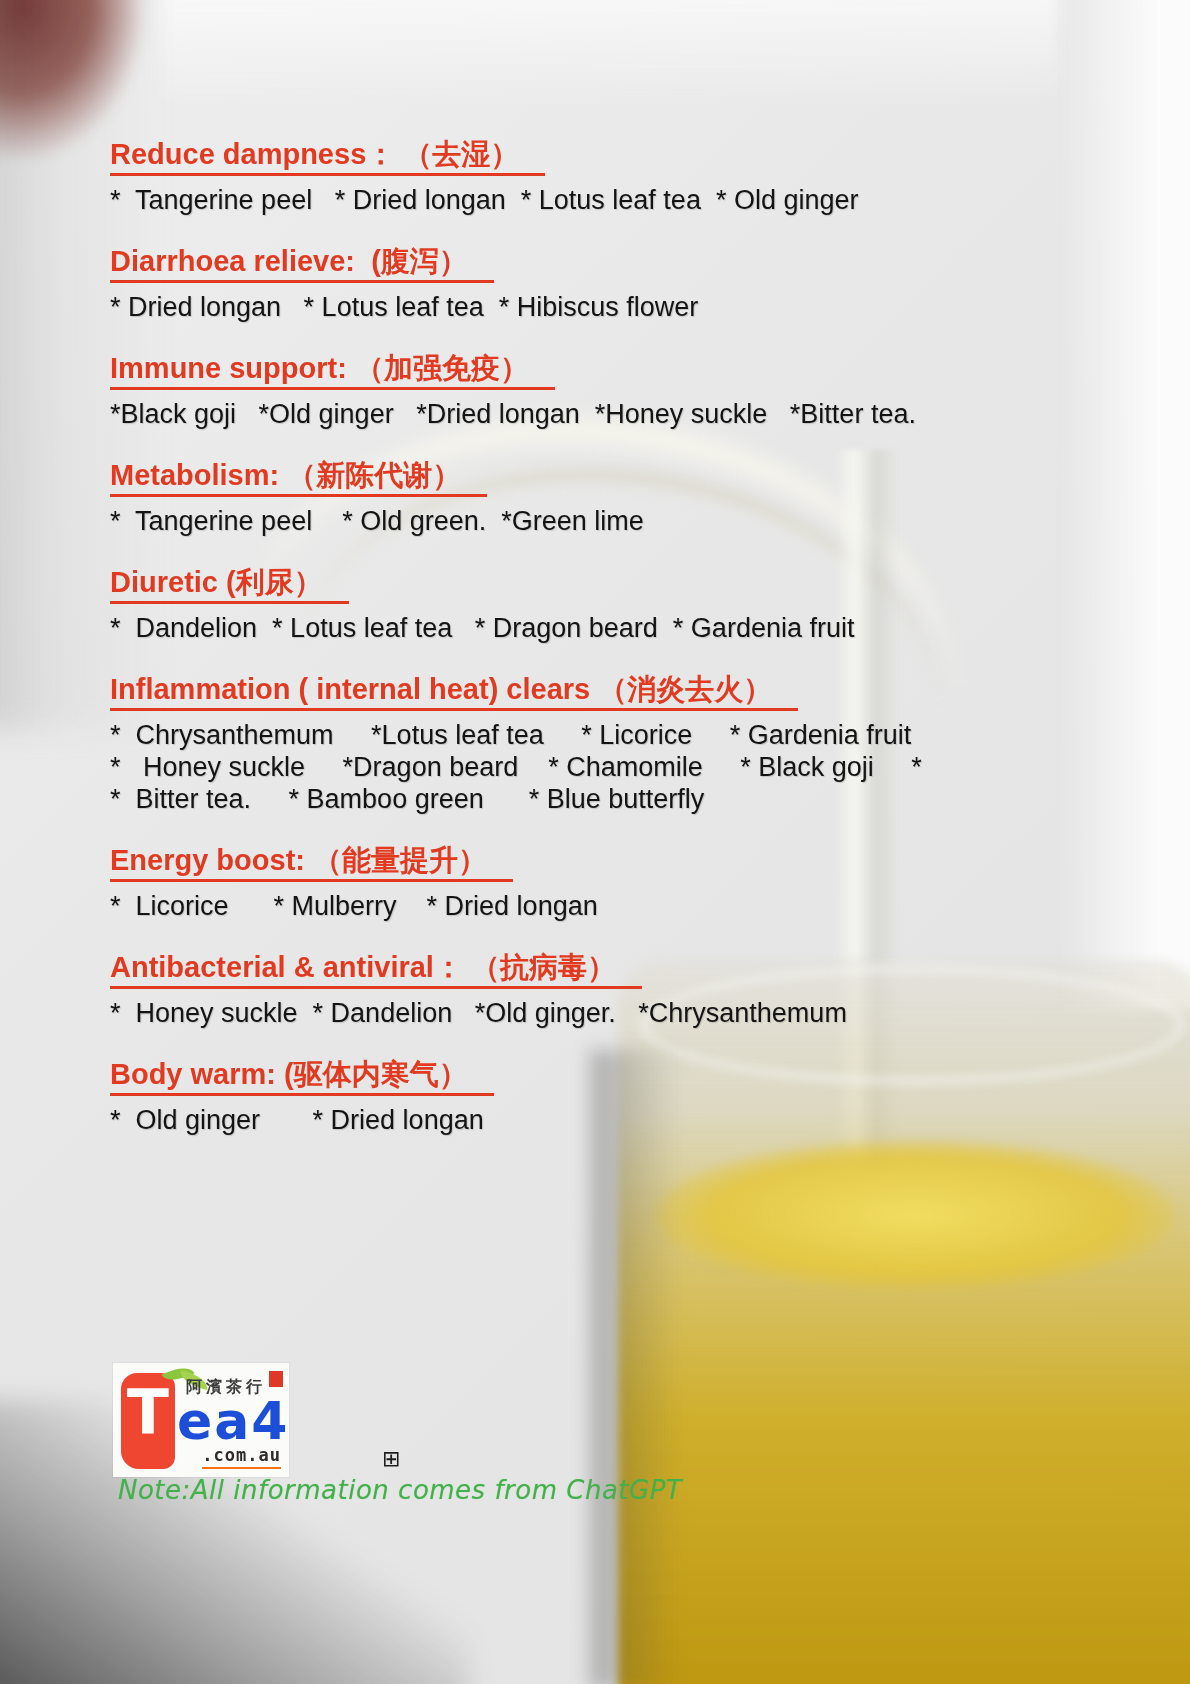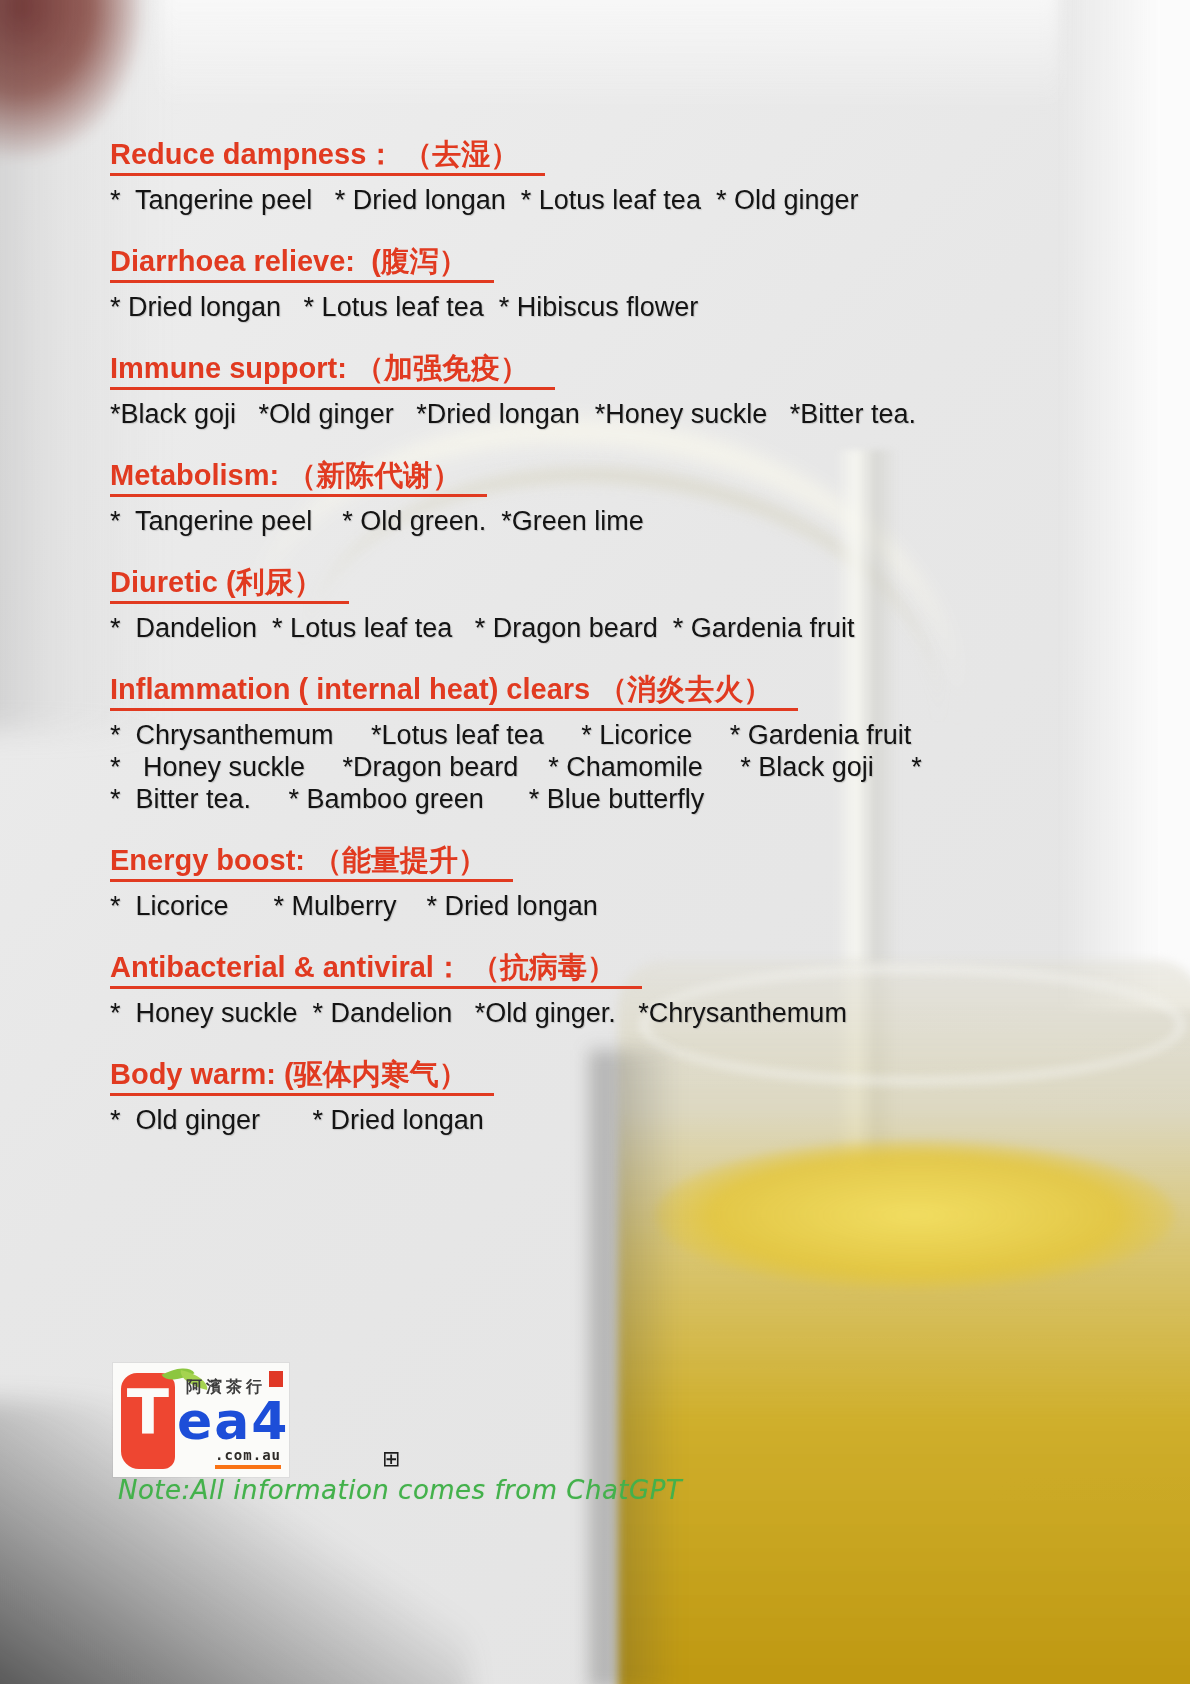--- a/index.html
+++ b/index.html
@@ -82,22 +82,22 @@
   .leaf2 { left:66px; top:10px; transform:rotate(12deg); background:#a5d34f; }
   .logo-cn { position:absolute; left:70px; top:14px; width:86px;
           font-size:16px; letter-spacing:4px; color:#3c3c3c; font-weight:bold;
           font-family:"DejaVu Sans", sans-serif; white-space:nowrap;text-align:center; }
   .logo-seal { position:absolute; right:6px; top:8px; width:14px; height:16px;
           background:#e03826; }
   .logo-brand { position:absolute; left:64px; top:28px; width:108px;
           font-size:52px; font-weight:900; color:#1d4ed8; letter-spacing:2px;
           font-family:"DejaVu Sans", sans-serif; }
   .logo-domain { position:absolute; right:8px; bottom:8px;
-          font-size:14px; font-weight:bold; color:#2e2b28; letter-spacing:1px;
-          border-bottom:4px solid #f97316; padding-bottom:2px;
+          font-size:17px; font-weight:bold; color:#2e2b28; letter-spacing:1px;
+          border-bottom:2px solid #f97316; padding-bottom:2px;
           font-family:"DejaVu Sans Mono", monospace; }
 
   
   .note { position:absolute; left:118px; top:1475px; z-index:6;
           font-size:26px; font-style:italic; letter-spacing:.5px;
           color:#43b14b; font-family:"DejaVu Sans", sans-serif;
           text-shadow:0 0 1px rgba(67,177,75,.4); }
   .sq-plus { position:absolute; left:382px; top:1446px; z-index:6;
           font-size:22px; color:#1c1c1c; font-family:"DejaVu Sans", sans-serif; }
 </style>

